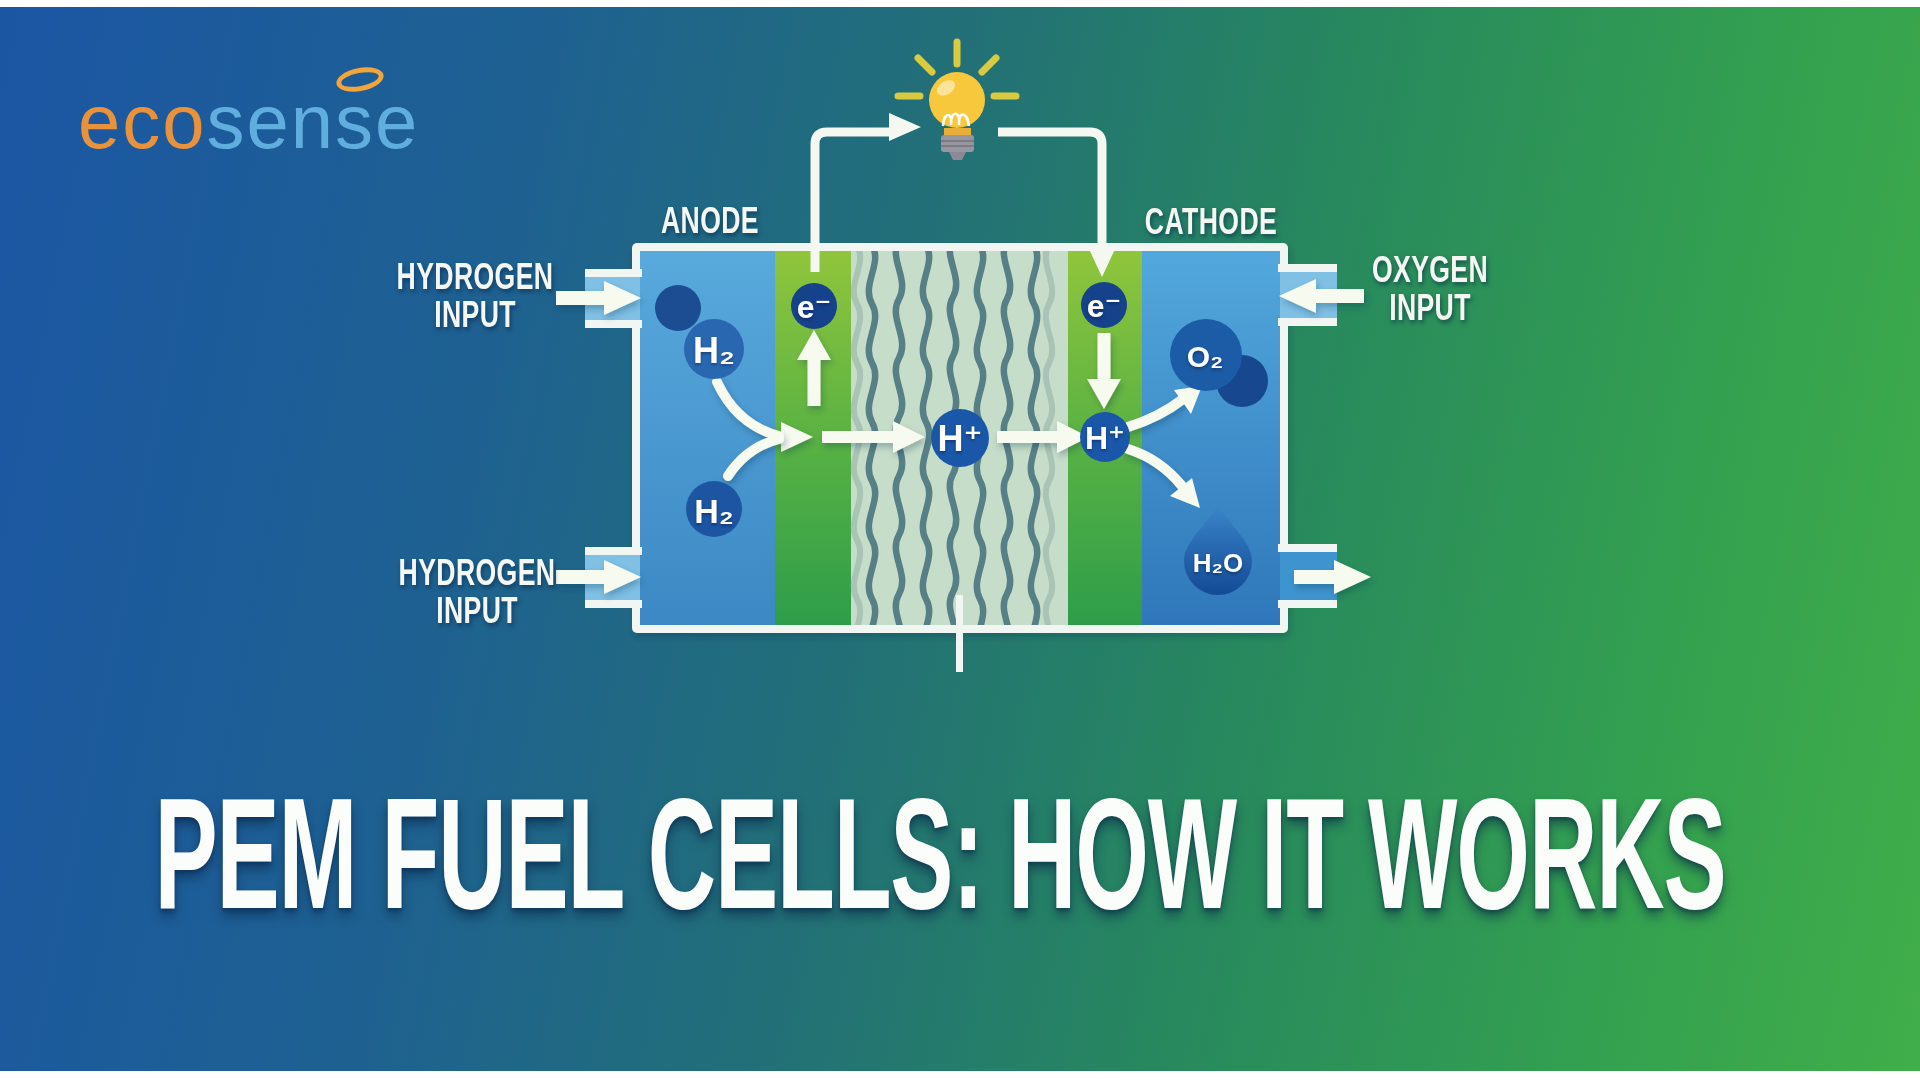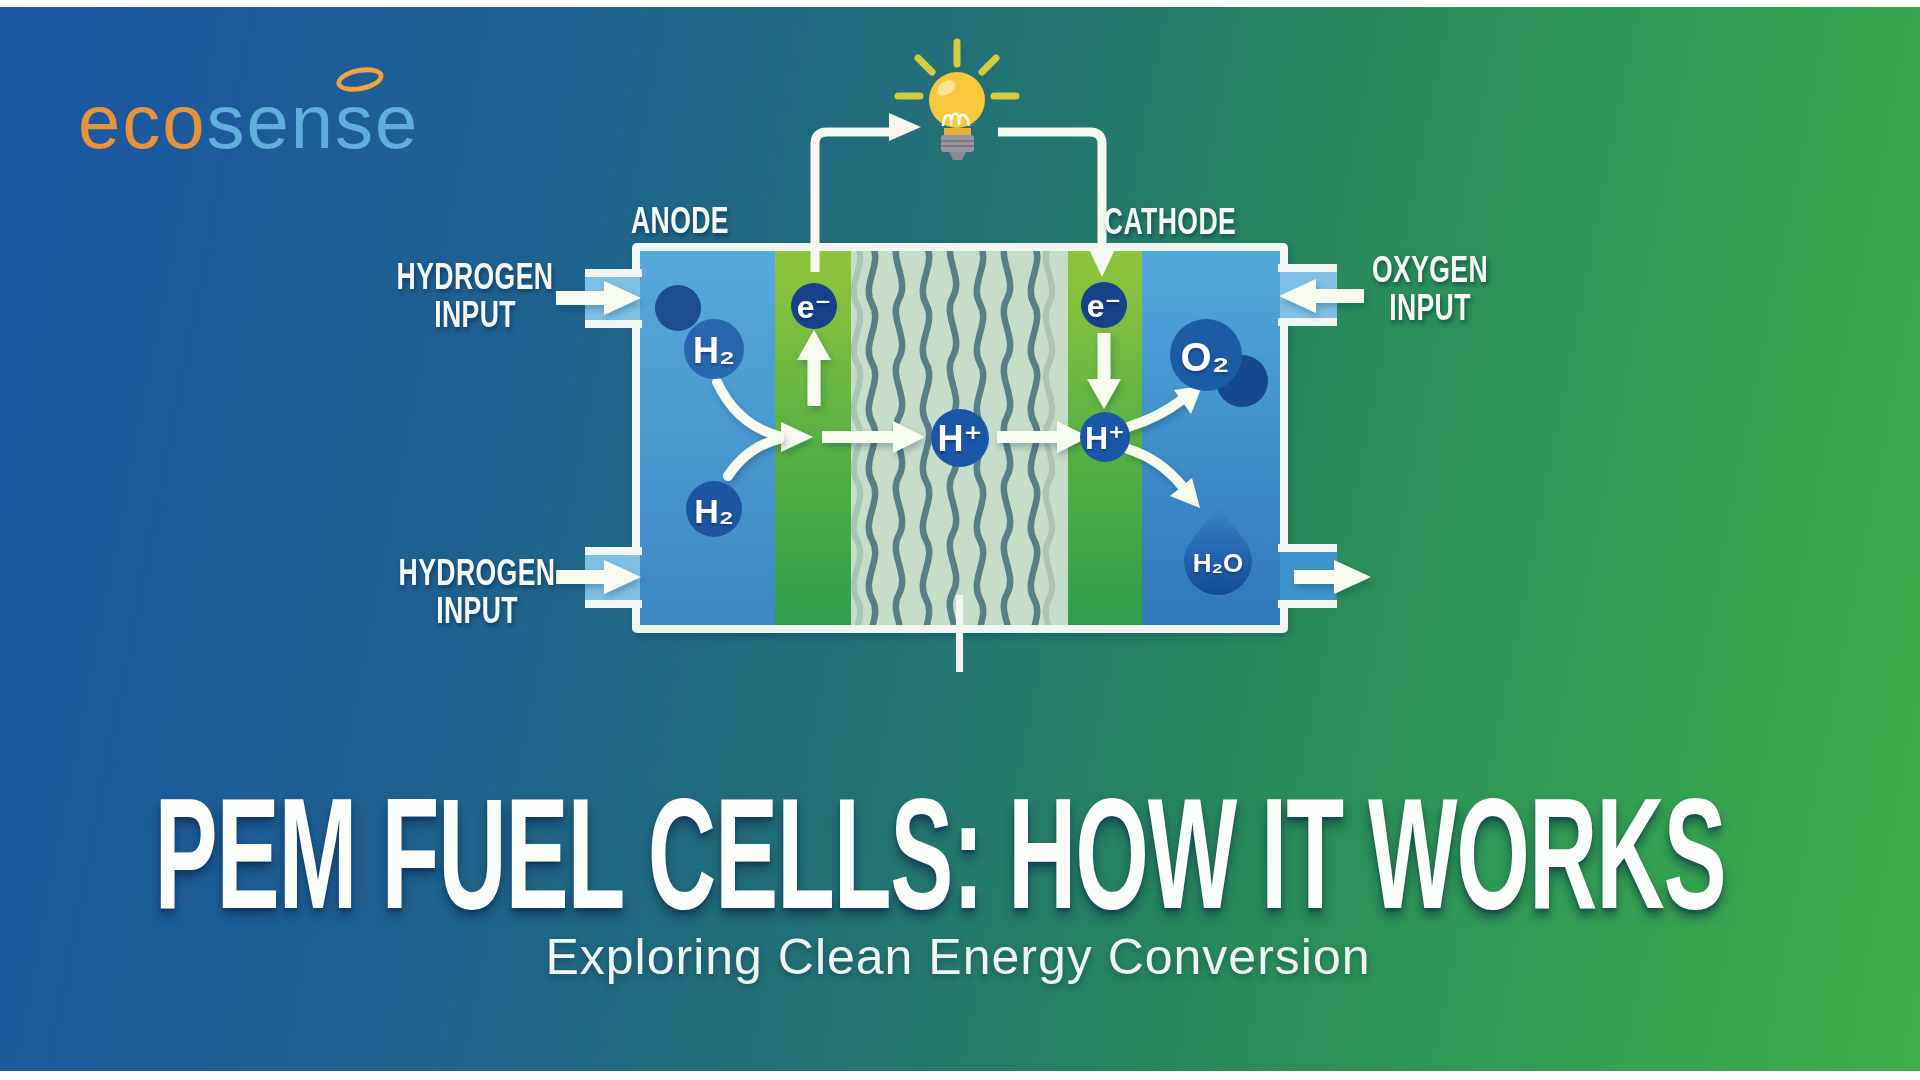--- a/index.html
+++ b/index.html
@@ -187,24 +187,24 @@
     </g>
   </svg>
 
   <div class="band top"></div>
   <div class="band bottom"></div>
 
   <div class="logo"><span class="eco">eco</span><span class="sense">sense</span></div>
   <div class="halo"></div>
 
 
-  <div class="lbl size-label" style="left:680px; top:221px;">
+  <div class="lbl size-label" style="left:710px; top:221px;">
     <span class="cond">ANODE</span>
   </div>
-  <div class="lbl size-label" style="left:1170px; top:222px;">
+  <div class="lbl size-label" style="left:1211px; top:222px;">
     <span class="cond">CATHODE</span>
   </div>
 
   <div class="lbl two size-label" style="left:475px; top:296px;">
     <span class="cond"><span>HYDROGEN</span><br>
     <span>INPUT</span></span>
   </div>
   <div class="lbl two size-label" style="left:477px; top:592px;">
     <span class="cond"><span>HYDROGEN</span><br>
     <span>INPUT</span></span>
@@ -214,21 +214,20 @@
     <span>INPUT</span></span>
   </div>
 
 
   <div class="mol" style="left:714px; top:351px; font-size:36px;">H₂</div>
   <div class="mol" style="left:714px; top:511px; font-size:34px;">H₂</div>
   <div class="mol" style="left:814px; top:307px; font-size:32px;">e⁻</div>
   <div class="mol" style="left:1104px; top:306px; font-size:32px;">e⁻</div>
   <div class="mol" style="left:960px; top:439px; font-size:36px;">H⁺</div>
   <div class="mol" style="left:1105px; top:438px; font-size:32px;">H⁺</div>
-  <div class="mol" style="left:1205px; top:357px; font-size:40px;">O₂</div>
+  <div class="mol" style="left:1205px; top:357px; font-size:30px;">O₂</div>
   <div class="mol" style="left:1218px; top:563px; font-size:26px;">H₂O</div>
 
   <div class="title">
     <span class="cond">PEM FUEL CELLS: HOW IT WORKS</span>
   </div>
-  <div class="subtitle">Exploring Clean Energy Conversion</div>
 
 </div>
 
 </body></html>

